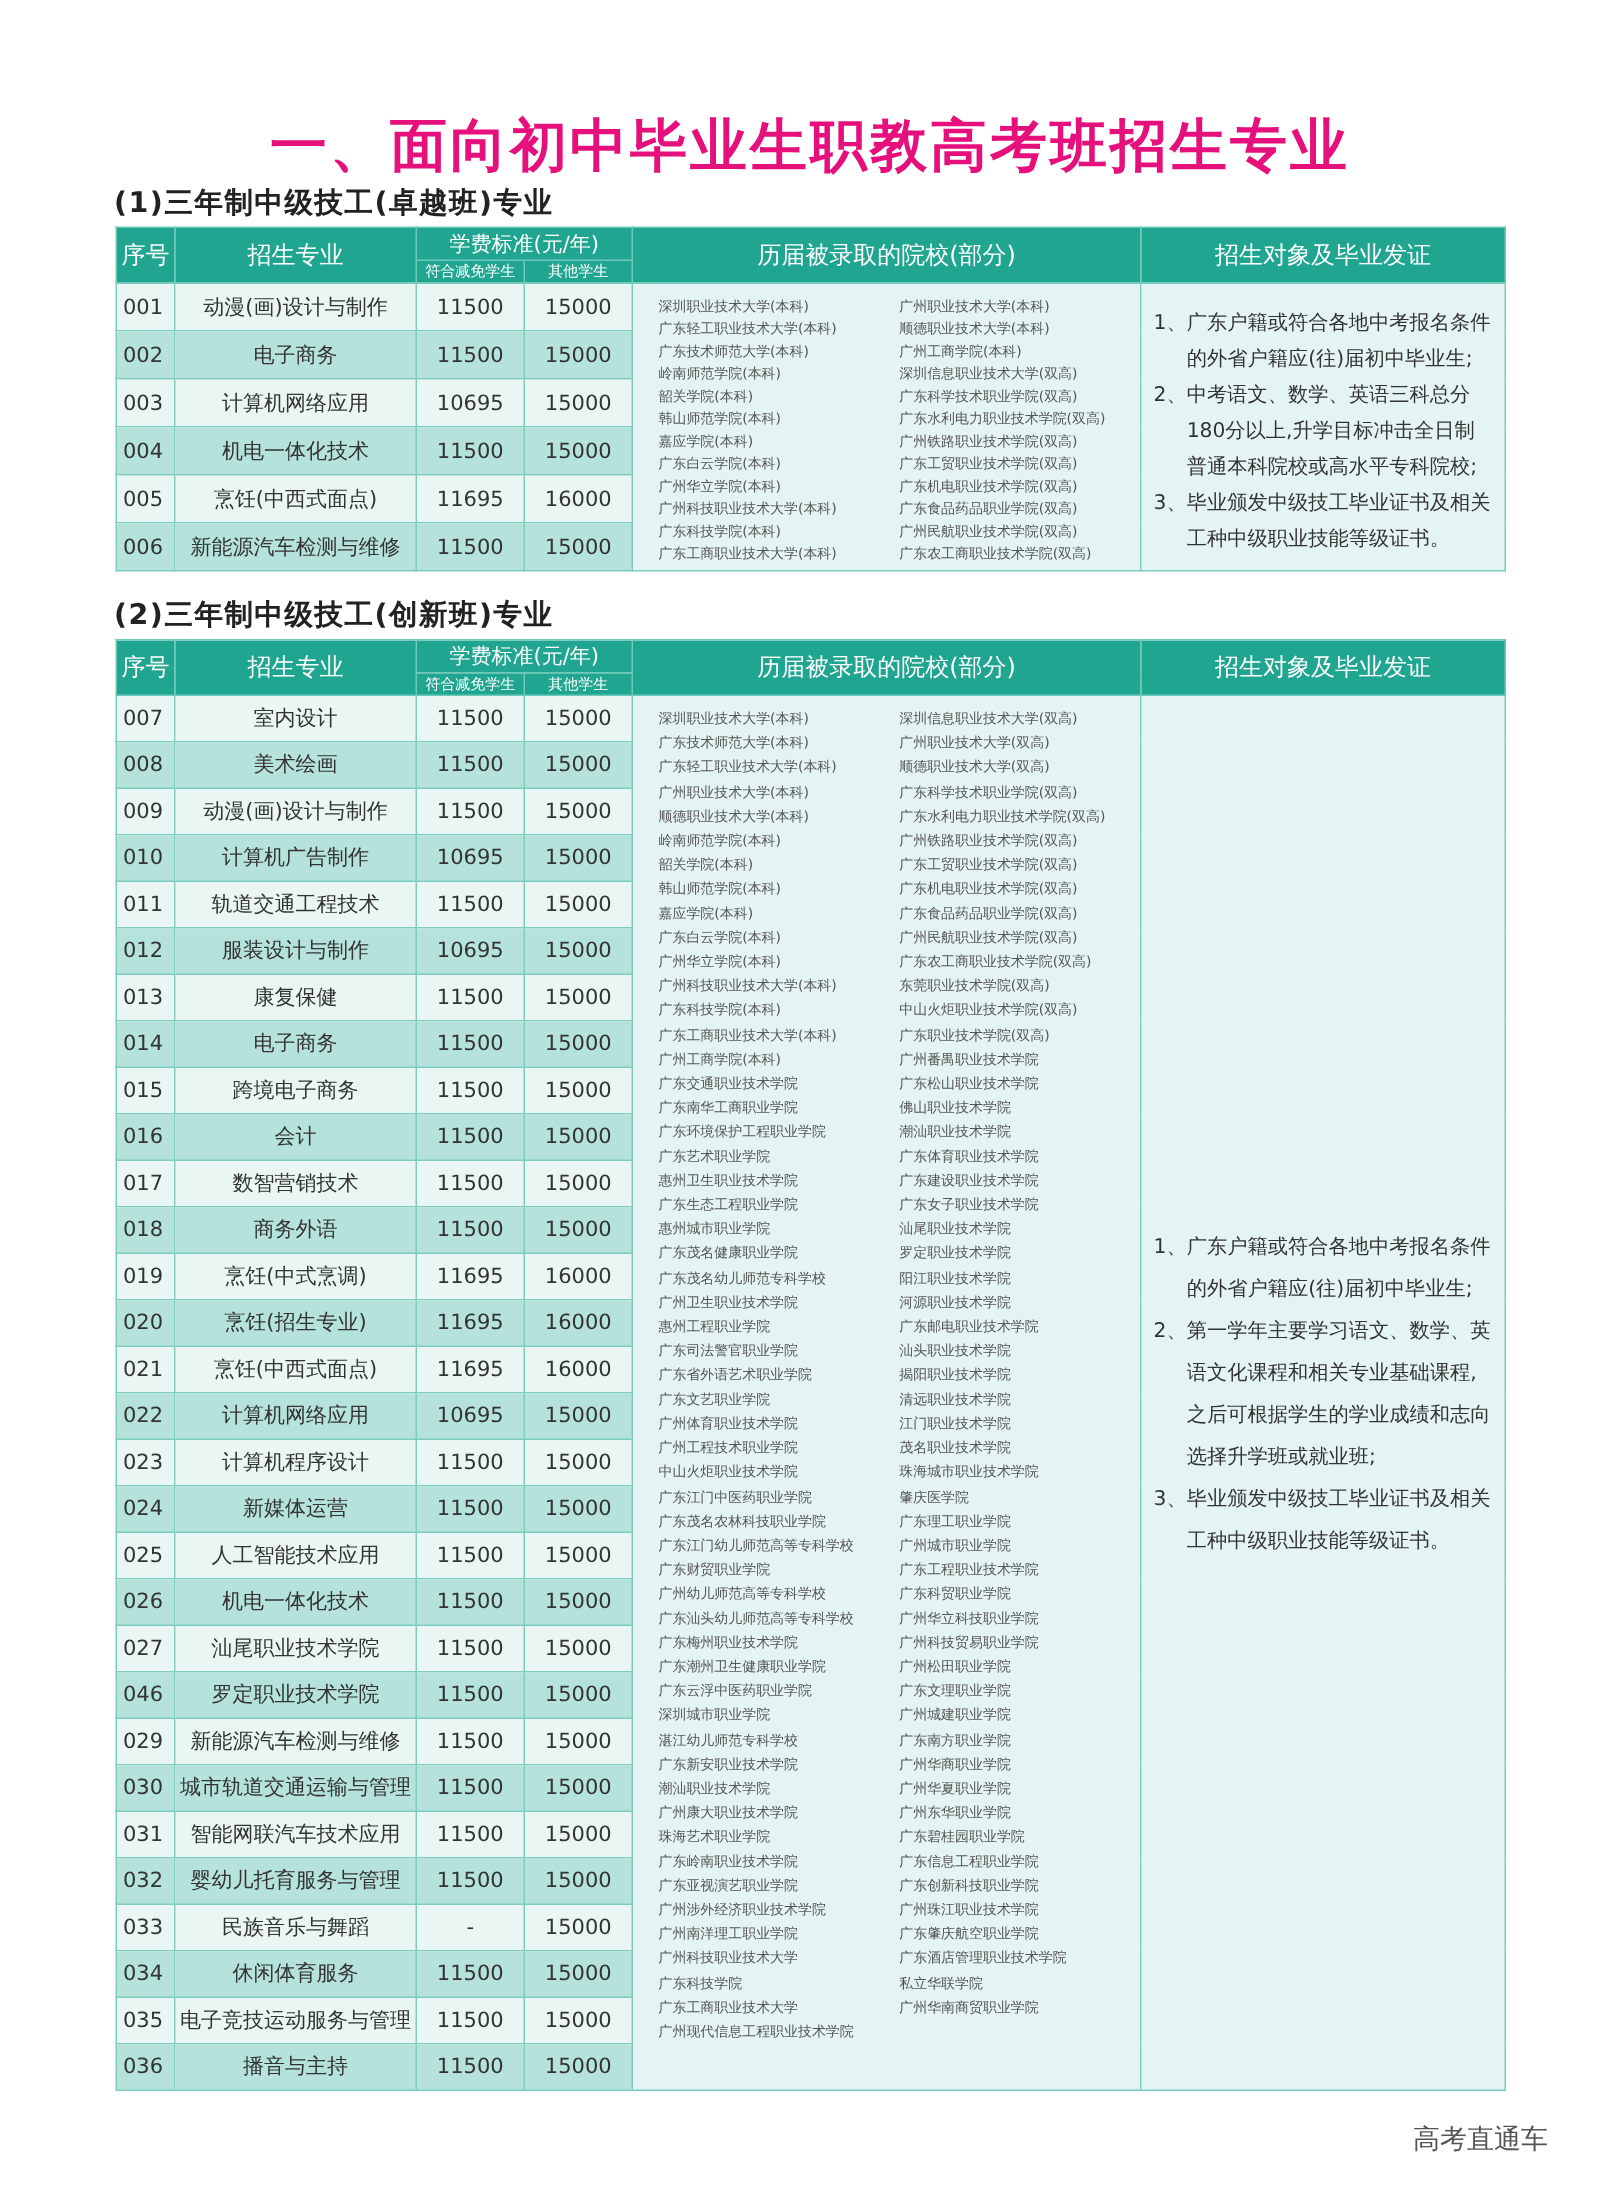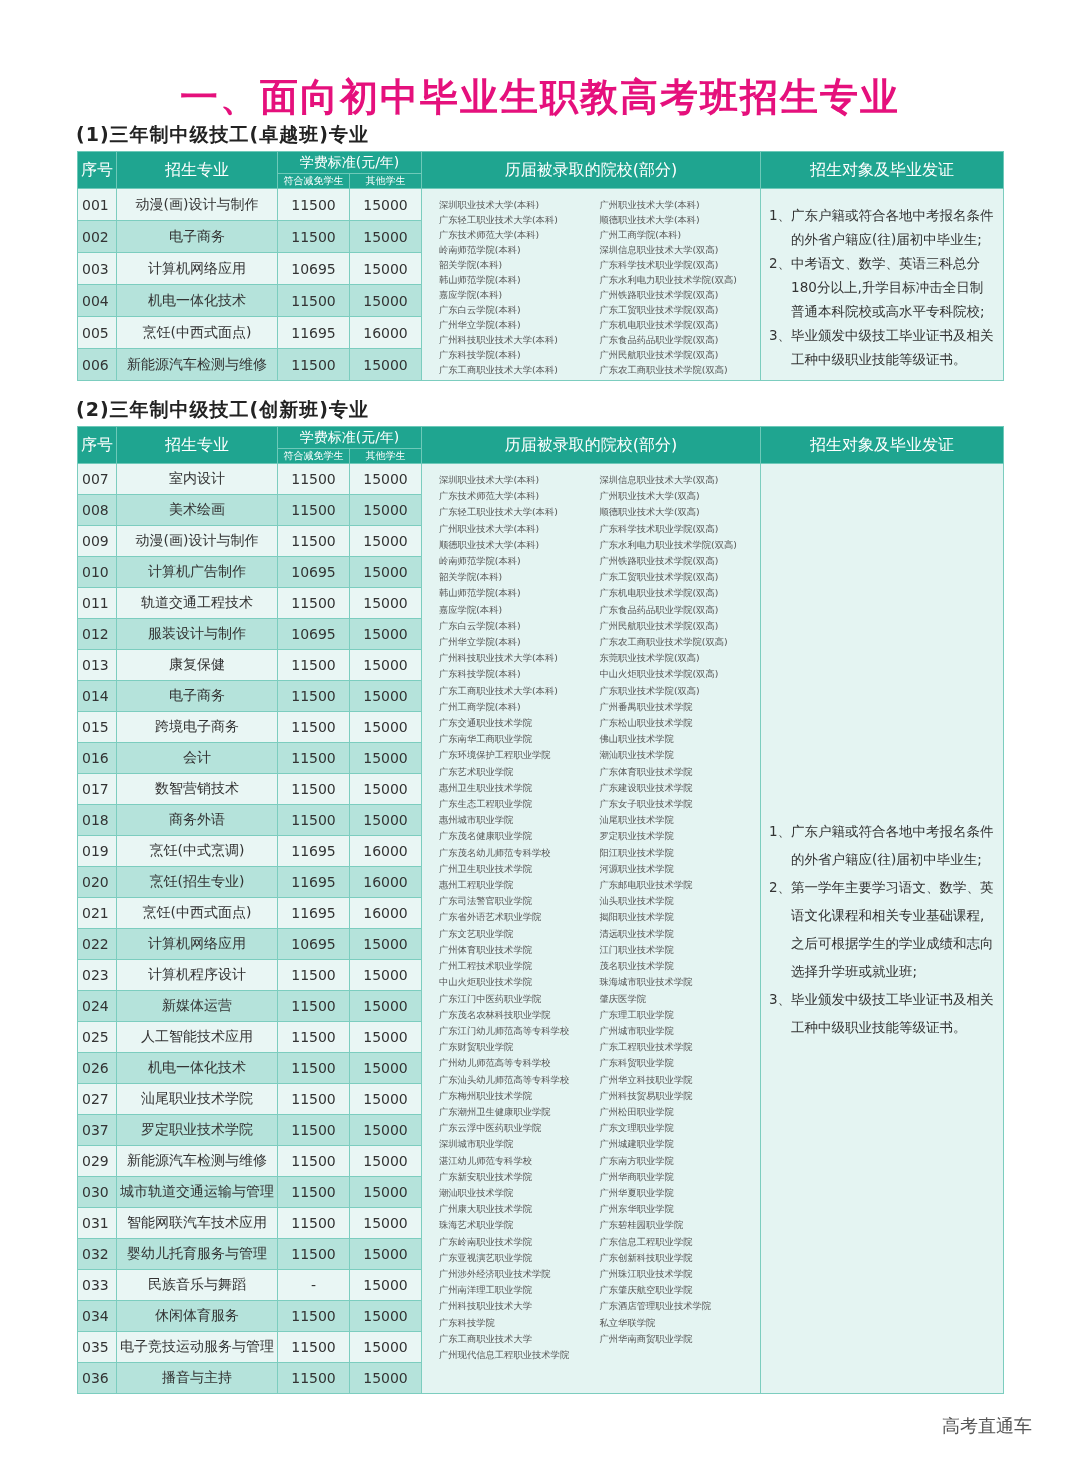--- a/index.html
+++ b/index.html
@@ -443,21 +443,21 @@
         <td class="c">11500</td>
         <td class="c">15000</td>
       </tr>
       <tr class="odd" style="height: 31px;">
         <td class="c seq">027</td>
         <td class="c">汕尾职业技术学院</td>
         <td class="c">11500</td>
         <td class="c">15000</td>
       </tr>
       <tr class="even" style="height: 31px;">
-        <td class="c seq">037</td>
+        <td class="c seq">046</td>
         <td class="c">罗定职业技术学院</td>
         <td class="c">11500</td>
         <td class="c">15000</td>
       </tr>
       <tr class="odd" style="height: 31px;">
         <td class="c seq">029</td>
         <td class="c">新能源汽车检测与维修</td>
         <td class="c">11500</td>
         <td class="c">15000</td>
       </tr>

